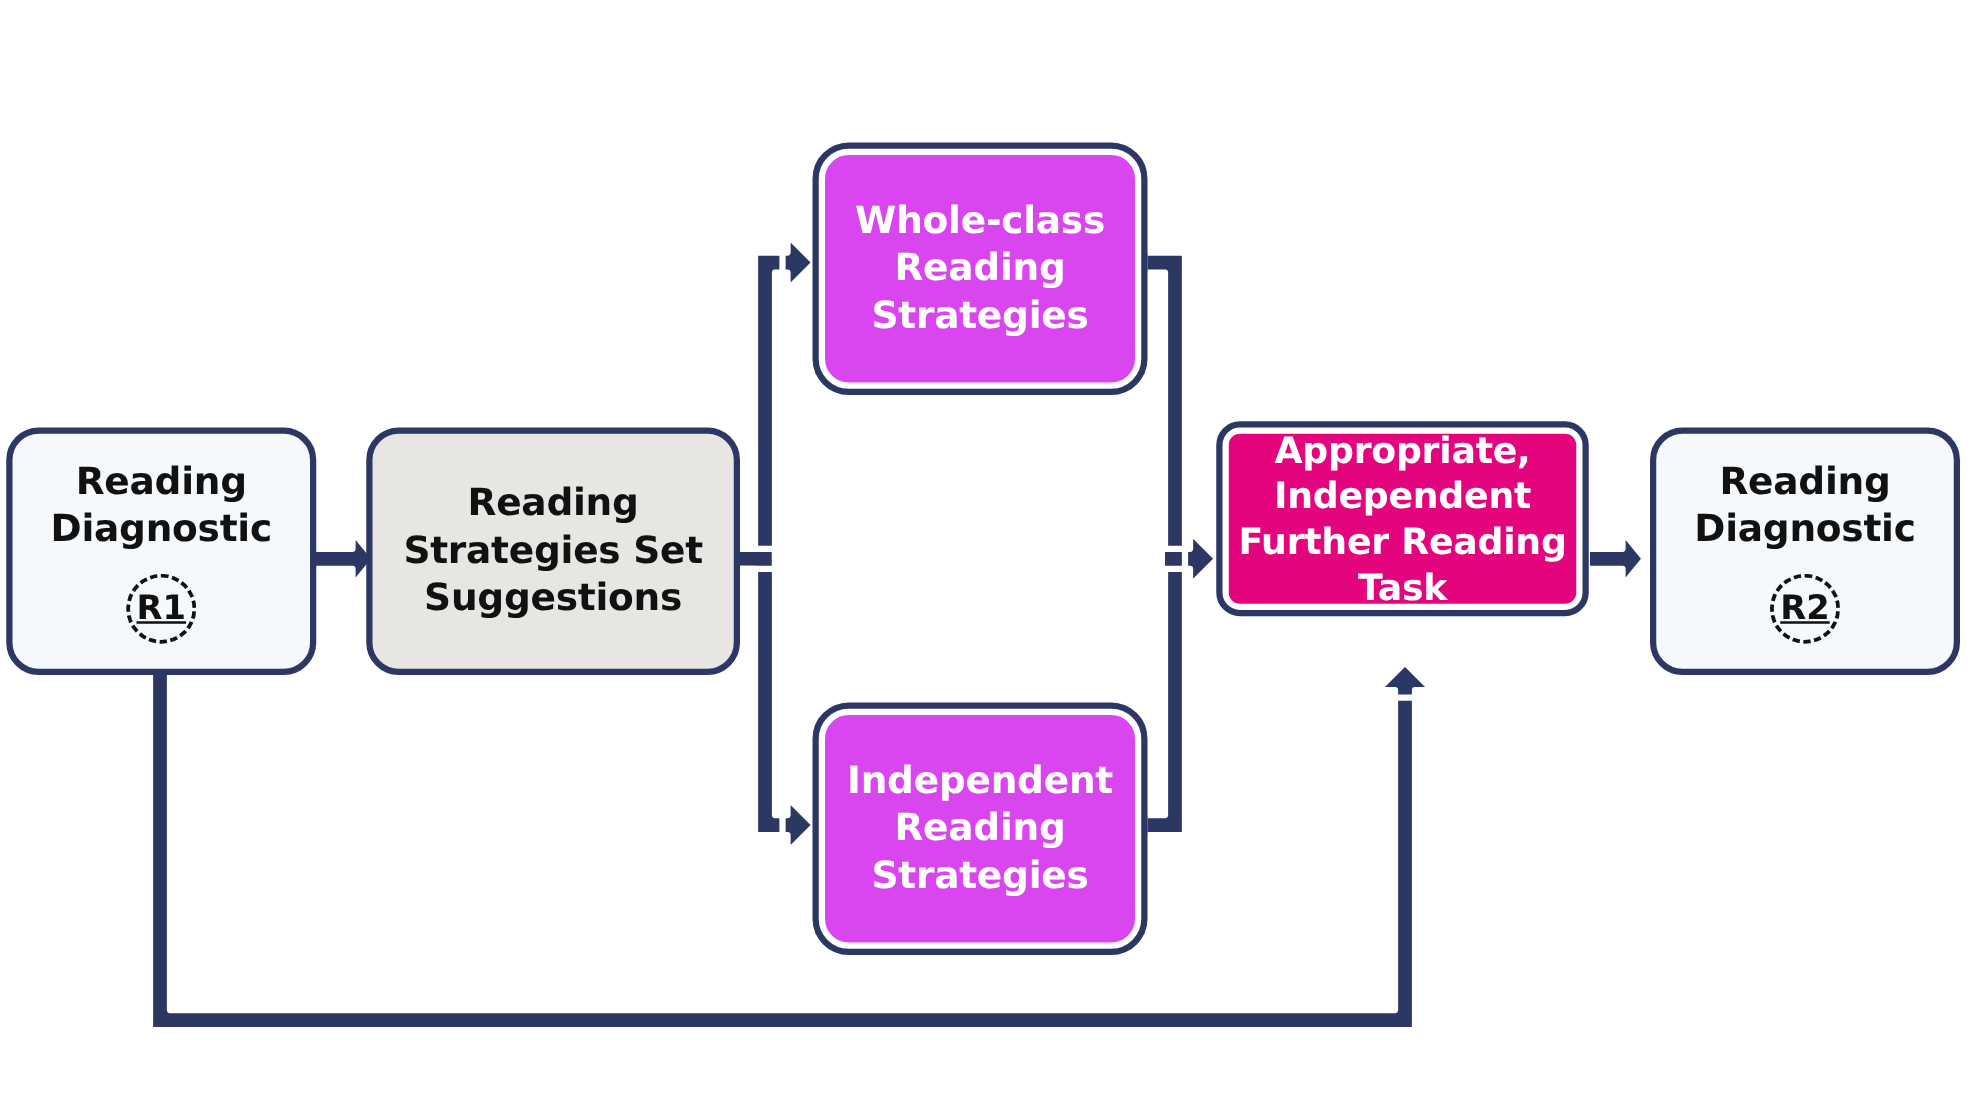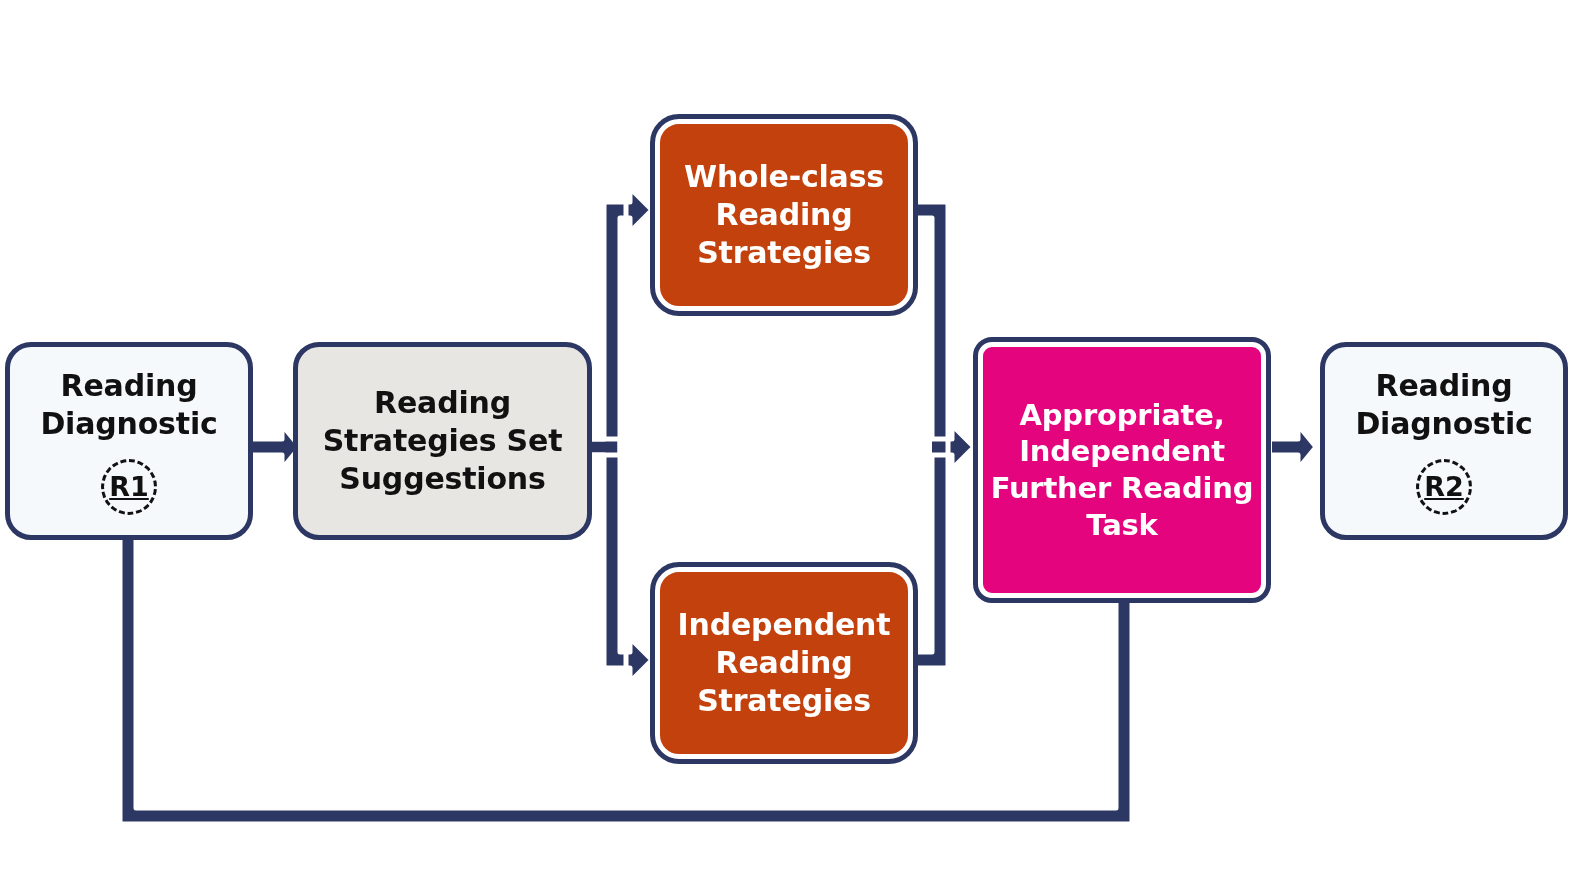--- a/index.html
+++ b/index.html
@@ -42,21 +42,21 @@
     background: #f5f9fc;
     border: 5px solid #2d3763;
     border-radius: 26px;
   }
   .node-grey {
     background: #e8e6e3;
     border: 5px solid #2d3763;
     border-radius: 26px;
   }
   .node-dark {
-    background: #c2410c;
+    background: #d946ef;
     border: 5px solid #ffffff;
     border-radius: 24px;
     outline: 5px solid #2d3763;
     outline-offset: 0px;
   }
   .node-pink {
     background: #e4057e;
     border: 5px solid #ffffff;
     border-radius: 14px;
     outline: 5px solid #2d3763;
@@ -162,21 +162,21 @@
 Reading
 Strategies</div>
   </div>
 
   <div class="node node-dark" style="left:655px; top:567px; width:258px; height:192px;">
     <div class="node-label label-light-on-dark fs-30">Independent
 Reading
 Strategies</div>
   </div>
 
-  <div class="node node-pink" style="left:978px; top:342px; width:288px; height:256px;text-align:center;">
+  <div class="node node-pink" style="left:978px; top:342px; width:288px; height:146px;text-align:center;">
     <div class="node-label label-light-on-dark fs-29">Appropriate,
 Independent
 Further Reading
 Task</div>
   </div>
 
   <div class="node node-light" style="left:1320px; top:342px; width:248px; height:198px;">
     <div class="node-label label-dark-on-light fs-30">Reading
 Diagnostic</div>
     <div class="badge-dashed">R2</div>

